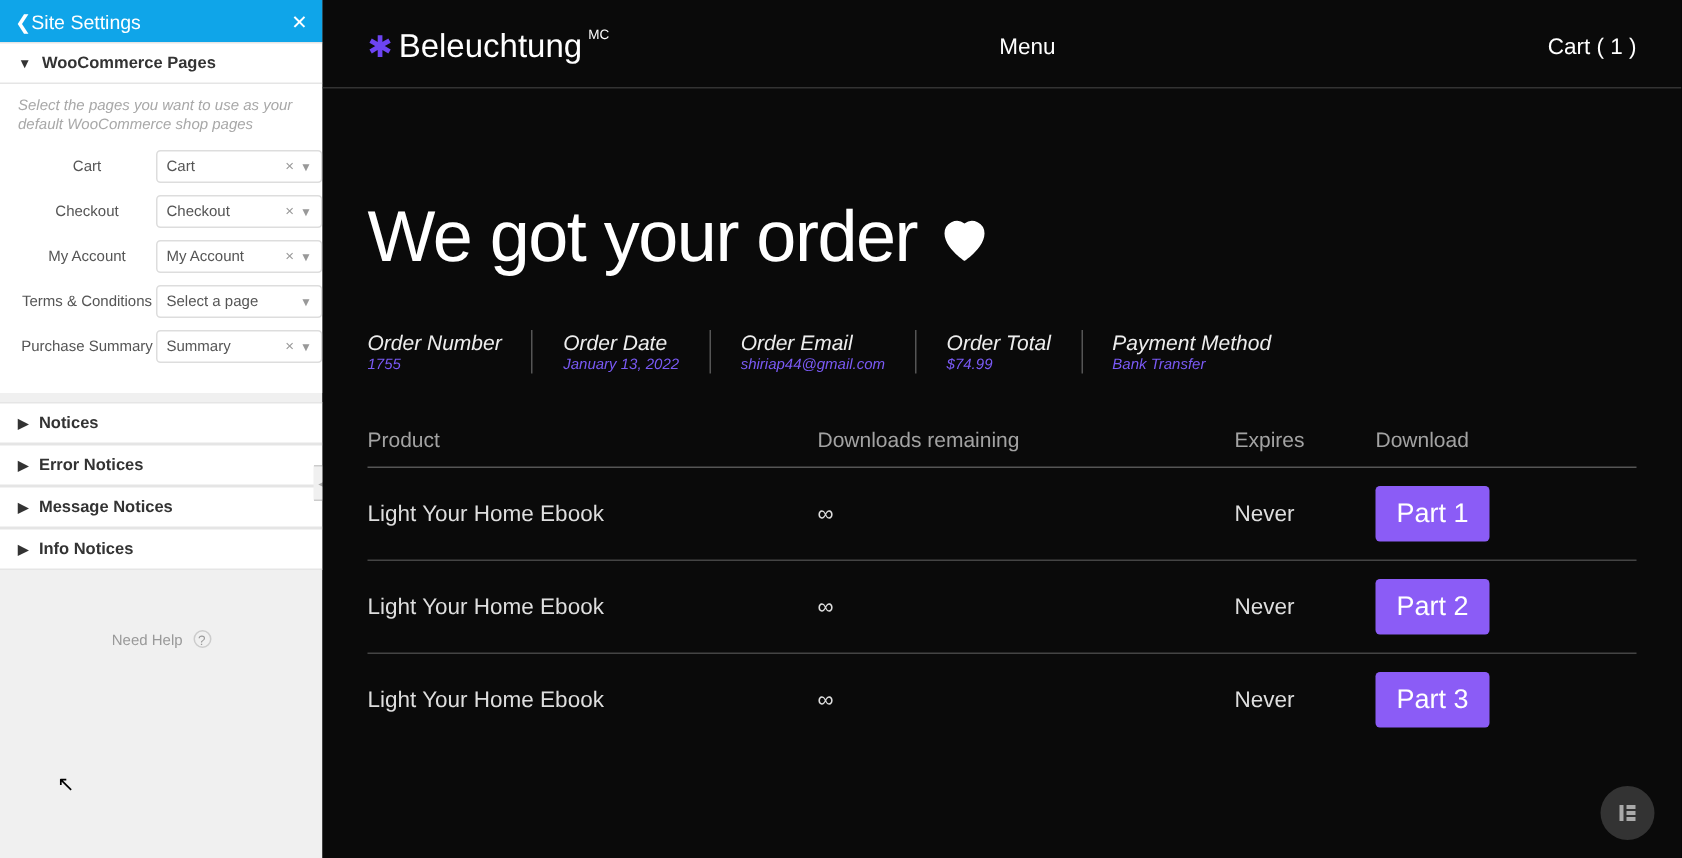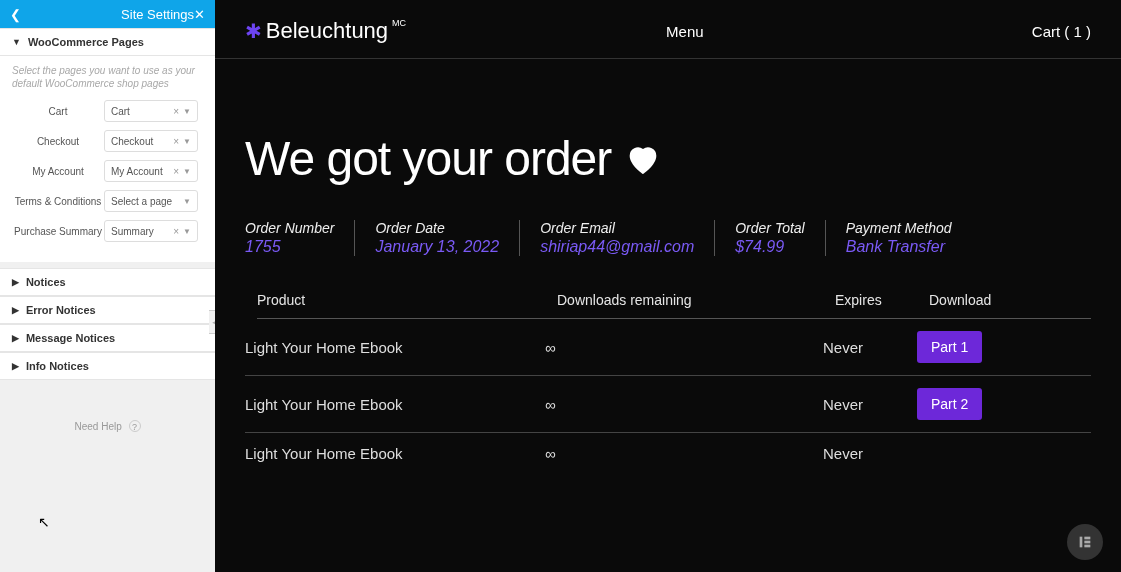--- a/index.html
+++ b/index.html
@@ -1,23 +1,23 @@
 <!DOCTYPE html>
 <html><head>
 <meta charset="utf-8">
 <style>
 * { box-sizing: border-box; margin: 0; padding: 0; }
 body { font-family: -apple-system, BlinkMacSystemFont, "Segoe UI", Arial, sans-serif; width: 1121px; height: 572px; overflow: hidden; display: flex; background: #000; }
 .sidebar { width: 215px; height: 572px; background: #f0f0f0; display: flex; flex-direction: column; position: relative; }
 .sidebar-header { background: #0fa5e9; color: #fff; height: 28px; display: flex; align-items: center; justify-content: space-between; padding: 0 10px; font-size: 13px; font-weight: 500; }
 .sidebar-header .back, .sidebar-header .close { cursor: pointer; }
-.sidebar-header .title { flex: 1; text-align: right; }
+.sidebar-header .title { flex: 1; text-align: left; }
 .section-head { background: #fff; border-top: 1px solid #e5e5e5; border-bottom: 1px solid #e5e5e5; padding: 7px 12px; font-size: 11px; font-weight: 700; color: #333; display: flex; align-items: center; gap: 7px; cursor: pointer; }
 .section-head .caret { font-size: 9px; }
-.section-body { background: #fff; padding: 8px 17px 12px 12px; }
+.section-body { background: #fff; padding: 8px 0 12px 12px; }
 .helper { color: #a8a8a8; font-style: italic; font-size: 10px; line-height: 1.3; margin-bottom: 10px; }
 .settings-row { display: flex; align-items: center; margin: 8px 0; text-align: center; }
 .settings-row label { flex: 0 0 92px; font-size: 10px; color: #555; }
 .select-wrap { flex: 1; position: relative; border: 1px solid #ddd; border-radius: 3px; height: 22px; background: #fff; display: flex; align-items: center; padding: 0 6px; font-size: 10px; color: #555; }
 .select-wrap .x { margin-left: auto; color: #999; font-size: 10px; padding: 0 4px; }
 .select-wrap .chev { color: #999; font-size: 8px; }
 .lower-panels { margin-top: 6px; }
 .need-help { text-align: center; color: #999; font-size: 10px; margin-top: 40px; }
 .need-help .q { display: inline-block; width: 12px; height: 12px; border: 1px solid #ccc; border-radius: 50%; font-size: 9px; line-height: 12px; text-align: center; margin-left: 4px; }
 .drag-handle { position: absolute; right: -6px; top: 310px; width: 12px; height: 24px; background: #f0f0f0; border: 1px solid #ccc; border-left: none; border-radius: 0 3px 3px 0; display: flex; align-items: center; justify-content: center; color: #aaa; font-size: 9px; cursor: pointer; }
@@ -28,30 +28,30 @@
 .logo .mc { font-size: 9px; position: relative; top: -8px; }
 .menu-link { margin-left: 260px; font-size: 15px; }
 .cart-link { margin-left: auto; font-size: 15px; }
 .hero { padding: 24px 30px 0 30px; }
 .hero h1 { font-size: 48px; font-weight: 400; letter-spacing: -1px; display: flex; align-items: center; gap: 12px; margin-top: 48px; }
 .hero h1 svg { fill: #fff; }
 .order-meta { display: flex; padding: 34px 30px 10px 30px; gap: 0; font-style: italic; }
 .meta-block { padding: 0 20px; border-left: 1px solid #555; }
 .meta-block:first-child { padding-left: 0; border-left: none; }
 .meta-label { font-size: 14px; color: #eee; margin-bottom: 2px; }
-.meta-value { font-size: 16px; color: #7a5af5; }
+.meta-value { font-size: 10px; color: #7a5af5; }
 .downloads-h { font-size: 46px; font-weight: 400; padding: 32px 30px 0 30px; letter-spacing: -1px; }
 .dl-table { padding: 26px 30px 0 30px; }
-.dl-head { display: flex; font-size: 14px; color: #e5e5e5; padding-bottom: 10px; border-bottom: 1px solid #555; margin-left: 12px; }
+.dl-head { display: flex; font-size: 14px; color: #a3a3a3; padding-bottom: 10px; border-bottom: 1px solid #555; }
 .dl-row { display: flex; align-items: center; font-size: 15px; color: #dedede; padding: 12px 0; border-bottom: 1px solid #444; }
 .col-prod { flex: 0 0 300px; }
 .col-rem { flex: 0 0 278px; }
 .col-exp { flex: 0 0 94px; }
 .col-dl { flex: 0 0 90px; }
-.dl-btn { background: #6d28d9; color: #fff; padding: 8px 14px; font-size: 14px; border-radius: 3px; display: inline-block; }
+.dl-btn { background: #8b5cf6; color: #fff; padding: 8px 14px; font-size: 18px; border-radius: 3px; display: inline-block; }
 .elem-btn { position: absolute; right: 18px; bottom: 12px; width: 36px; height: 36px; border-radius: 50%; background: #333; color: #aaa; display: flex; align-items: center; justify-content: center; font-size: 14px; font-weight: 700; }
 .cursor { position: absolute; left: 38px; top: 514px; font-size: 14px; color: #000; pointer-events: none; }
 </style>
 </head>
 <body>
 
 <div class="sidebar">
   <div class="sidebar-header">
     <span class="back">❮</span>
     <span class="title">Site Settings</span>
@@ -194,20 +194,21 @@
     <div class="dl-row">
       <div class="col-prod">Light Your Home Ebook</div>
       <div class="col-rem">∞</div>
       <div class="col-exp">Never</div>
       <div class="col-dl"><span class="dl-btn">Part 2</span></div>
     </div>
     <div class="dl-row" style="border-bottom:none">
       <div class="col-prod">Light Your Home Ebook</div>
       <div class="col-rem">∞</div>
       <div class="col-exp">Never</div>
+      <div class="col-dl"><span class="dl-btn">Part 3</span></div>
     </div>
   </div>
 
   <div class="elem-btn">
     <svg width="16" height="16" viewBox="0 0 24 24" fill="#aaa">
         <rect x="4" y="4" width="4" height="16"></rect>
         <rect x="11" y="4" width="9" height="4"></rect>
         <rect x="11" y="10" width="9" height="4"></rect>
         <rect x="11" y="16" width="9" height="4"></rect>
       </svg>

